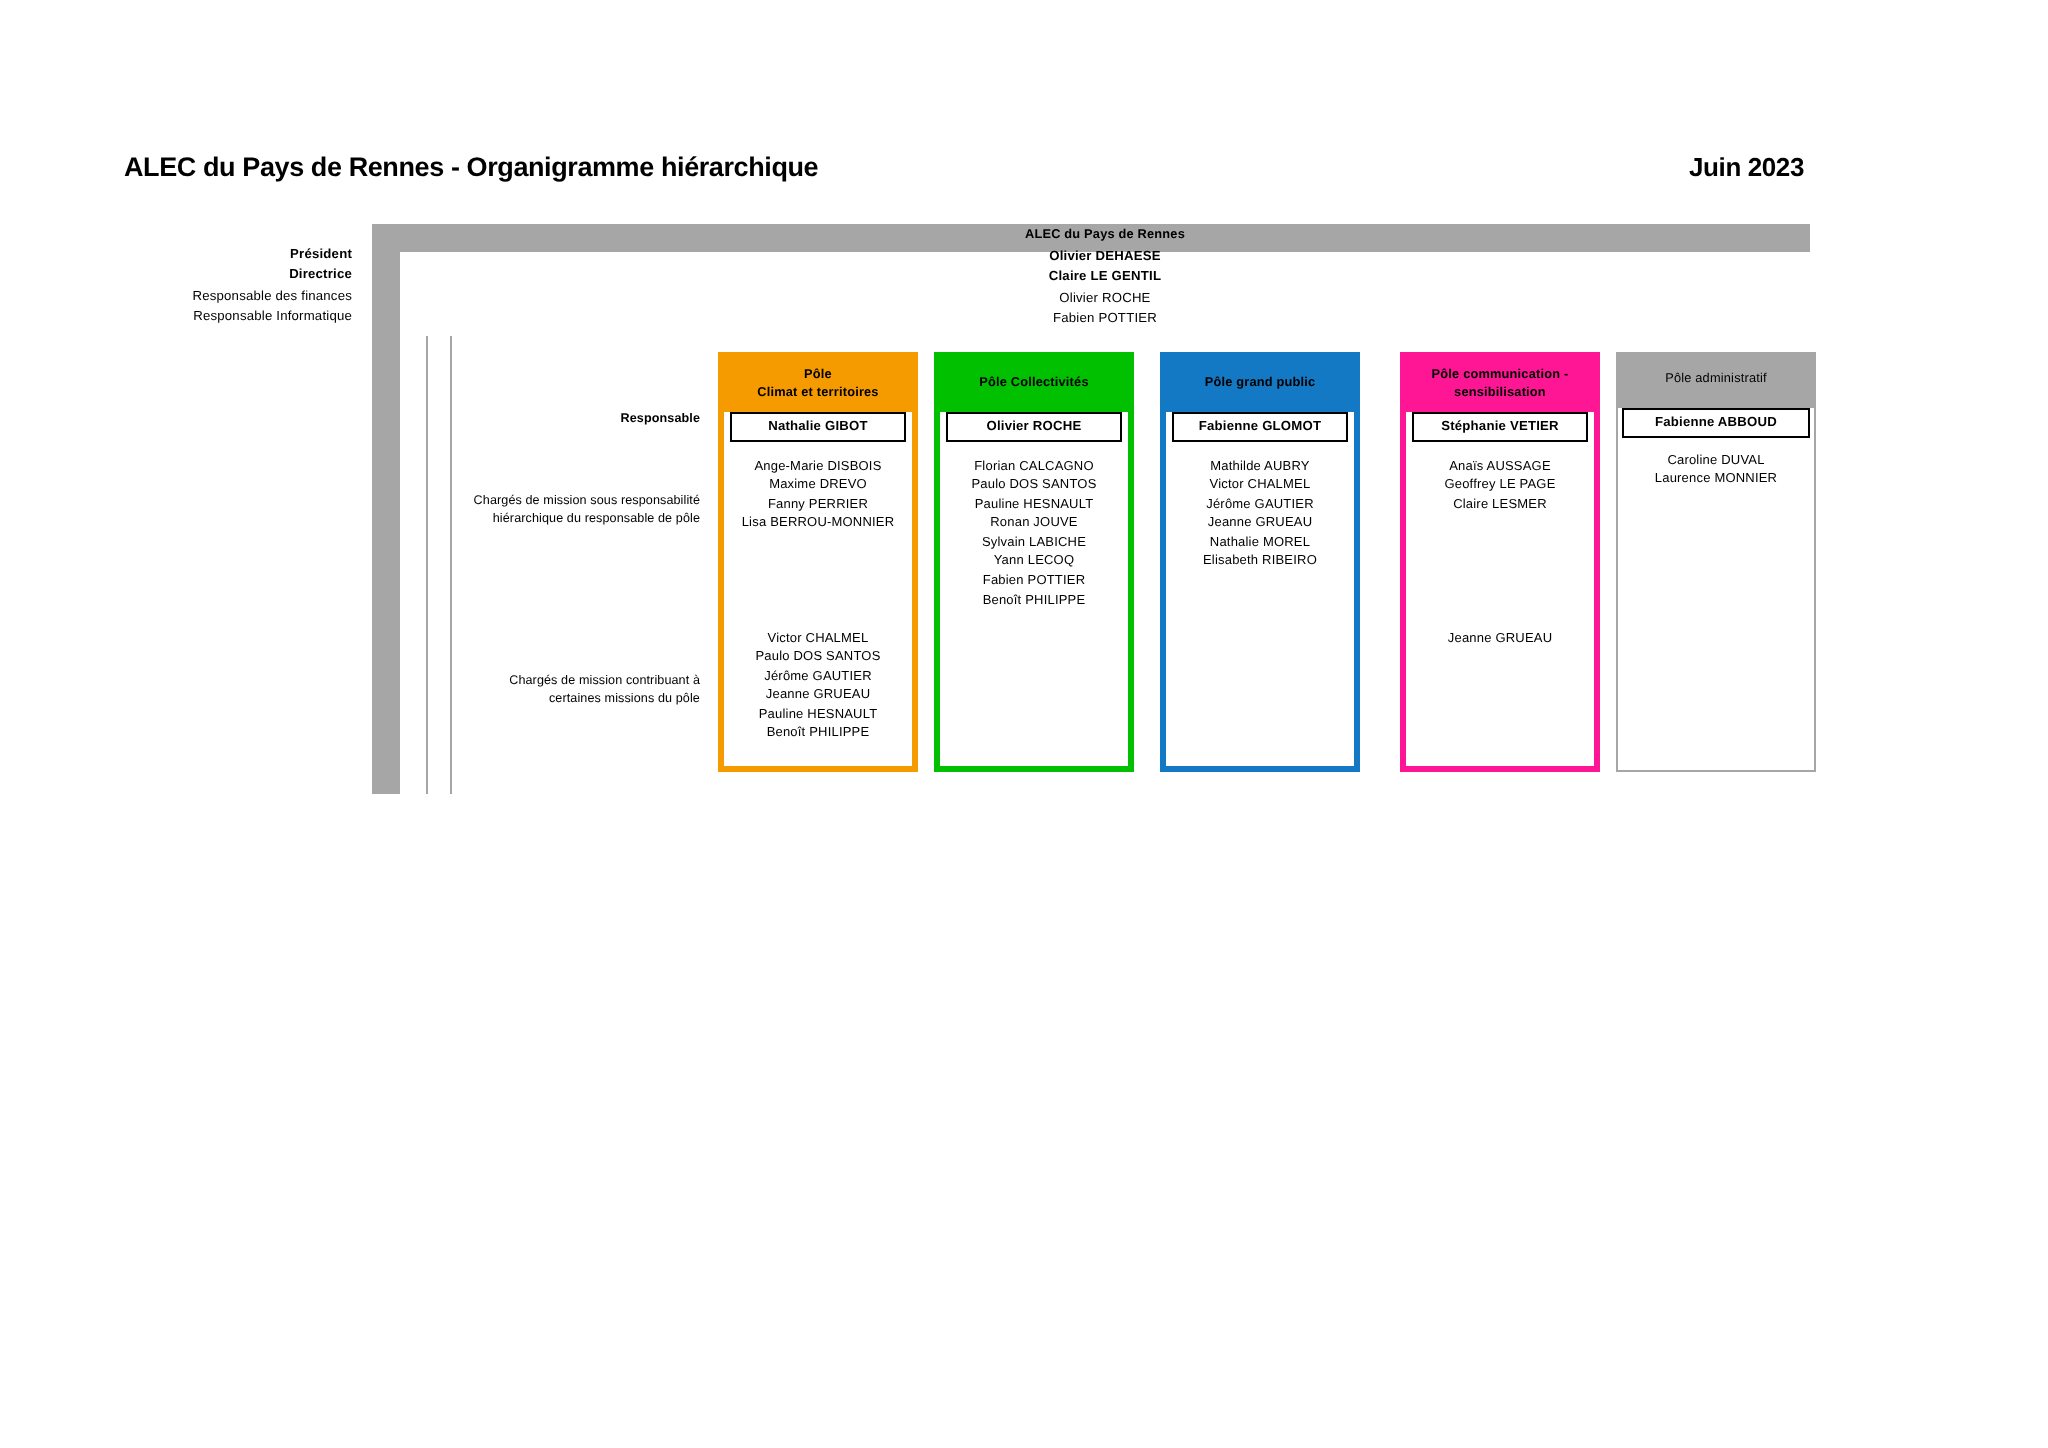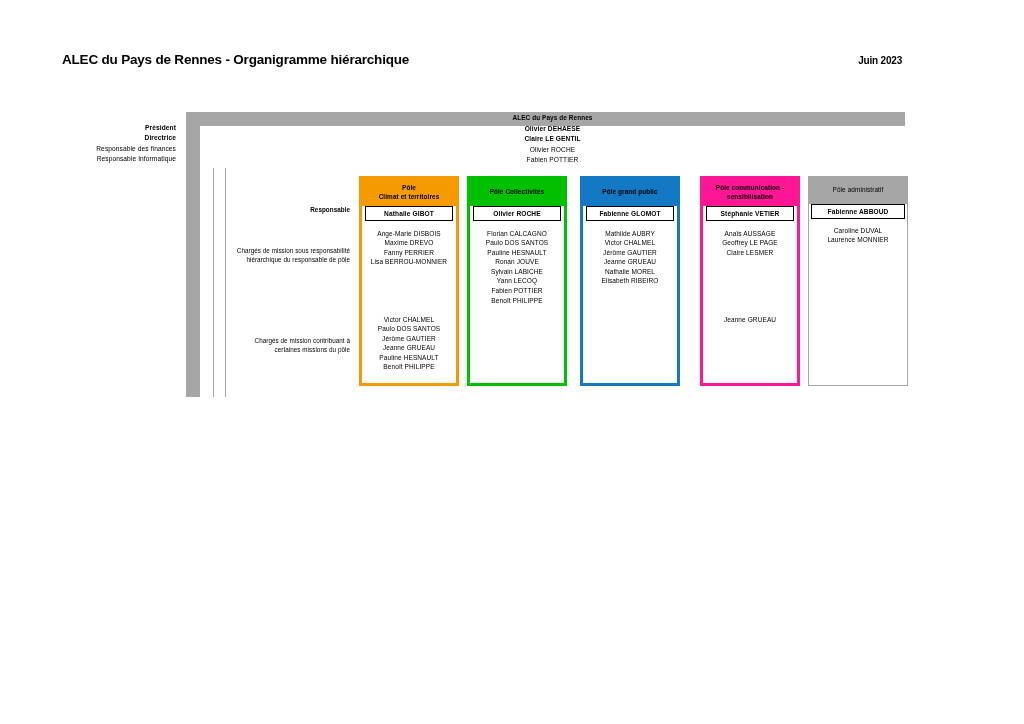--- a/index.html
+++ b/index.html
@@ -13,33 +13,33 @@
     position: relative;
     font-family: "Liberation Sans", sans-serif;
     color: #000000;
     overflow: hidden;
   }
 
   
   #title-row {
     position: absolute;
     left: 62px;
-    top: 52px;
+    top: 76px;
     width: 840px;
     display: flex;
     justify-content: space-between;
     align-items: baseline;
   }
   #page-title {
     font-size: 13.5px;
     font-weight: bold;
     letter-spacing: -0.2px;
   }
   #page-date {
-    font-size: 10px;
+    font-size: 13px;
     font-weight: bold;
     letter-spacing: -0.2px;
   }
 
   
   #frame-top {
     position: absolute;
     left: 186px;
     top: 112px;
     width: 719px;

